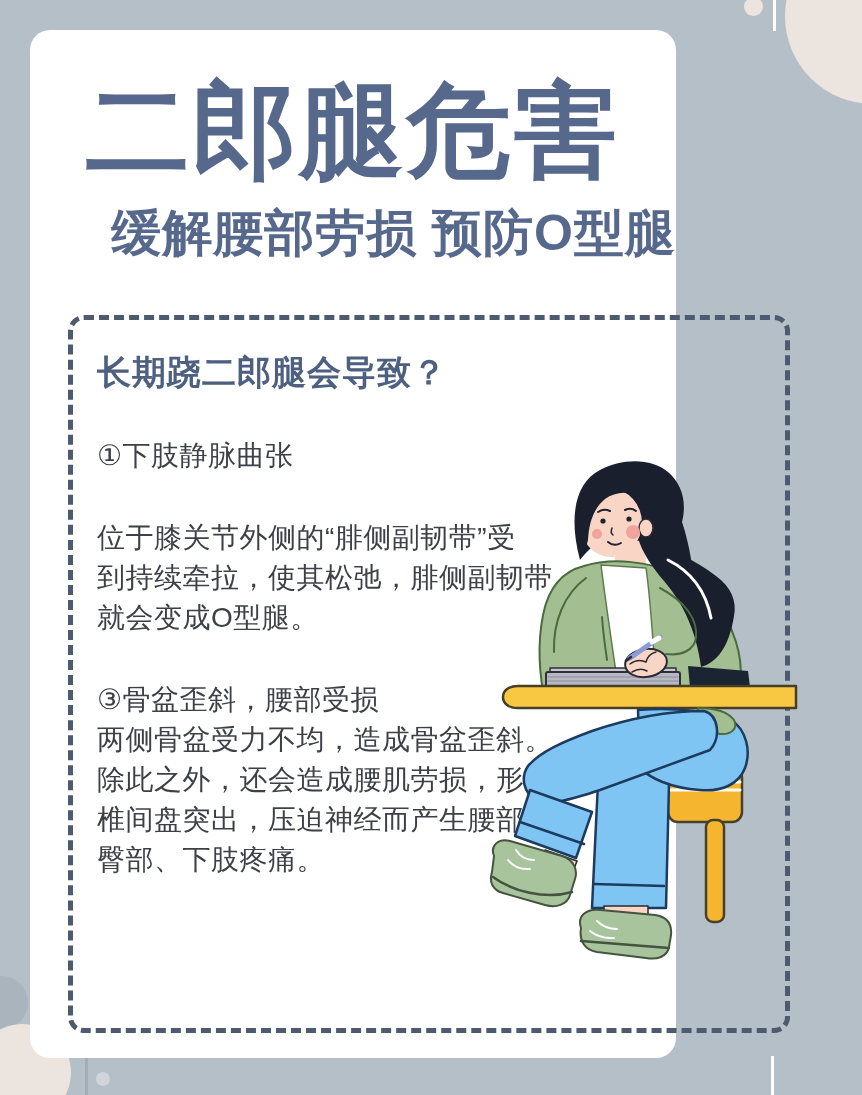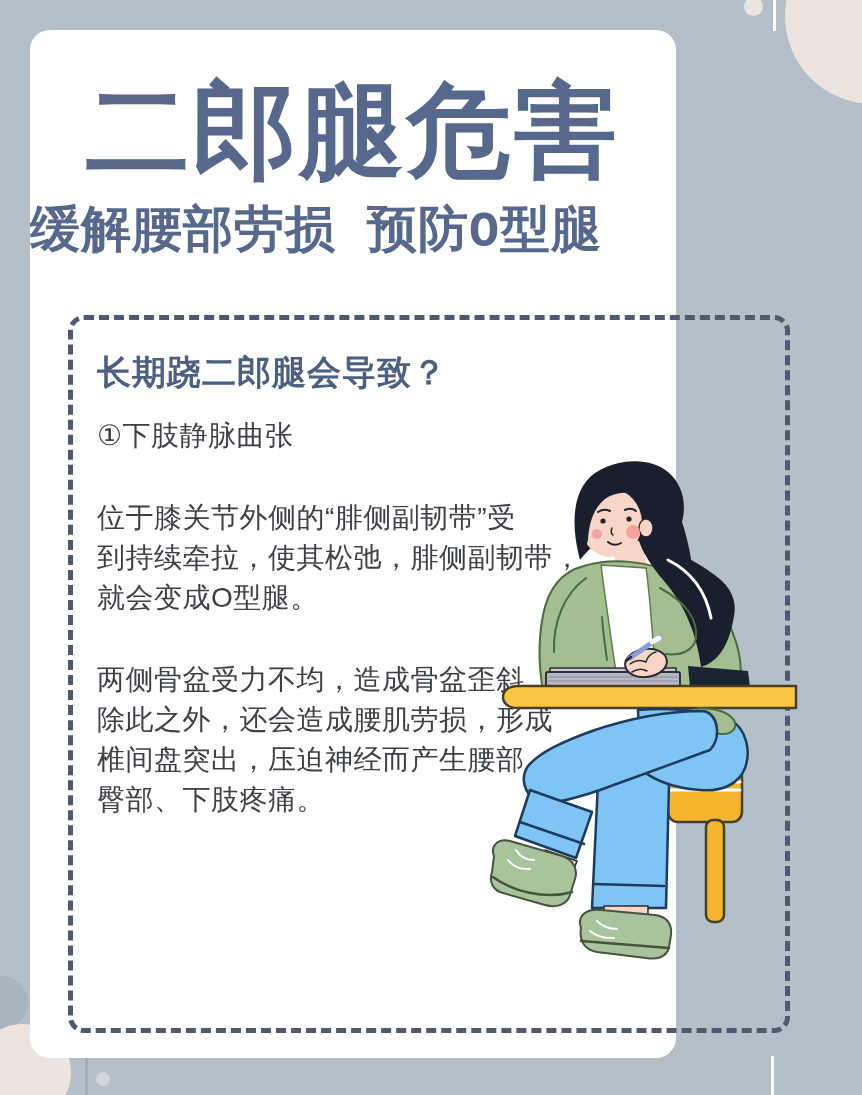--- a/index.html
+++ b/index.html
@@ -21,27 +21,27 @@
   .line-white-tr{left:773px;top:0;width:3px;height:31px;background:#fff;}
   .big-bl{left:-26px;top:1024px;width:97px;height:97px;}
   .small-bl{left:96px;top:1072px;width:14px;height:14px;background:var(--decor-light,#cfd5da);}
   .faint-bl{left:-25px;top:976px;width:53px;height:53px;background:var(--decor-faint,#a9b4bd);}
   .line-gray-bl{left:85px;top:1056px;width:3px;height:39px;background:#a2adb6;}
   .line-white-br{left:771px;top:1056px;width:3px;height:39px;background:#fff;}
 
   .card{position:absolute;left:30px;top:30px;width:646px;height:1028px;background:var(--card,#fff);border-radius:20px;}
   .title{position:absolute;left:0;top:42px;width:100%;text-align:center;
          font-size:104px;line-height:1.15;font-weight:900;letter-spacing:3px;color:var(--title-text,#57688d);}
-  .subtitle{position:absolute;left:0;top:172px;width:100%;text-align:left;
-         font-size:50px;line-height:1.25;font-weight:700;letter-spacing:1px;color:var(--title-text,#57688d);font-family:Liberation Mono, monospace;}
+  .subtitle{position:absolute;left:0;top:172px;width:100%;text-align:right;
+         font-size:50px;line-height:1.25;font-weight:700;letter-spacing:1px;color:var(--title-text,#57688d);}
   .dashed-box{position:absolute;left:38px;top:285px;width:722px;height:718px;
          border:5px dashed var(--dashed-border,#4d5a70);border-radius:16px;}
   .box-heading{position:absolute;left:24px;top:30px;font-size:34px;font-weight:700;
          letter-spacing:1px;color:var(--heading-text,#4d6080);font-family:Liberation Serif, serif;}
-  .sections{position:absolute;left:24px;top:96px;width:486px;color:var(--body-text,#3d4147);}
+  .sections{position:absolute;left:24px;top:116px;width:486px;color:var(--body-text,#3d4147);}
   .section{margin-bottom:42px;font-size:28px;line-height:40px;letter-spacing:0.5px;}
   .section-title{font-weight:400;}
   .section-body{white-space:pre-line;}
   .illustration{position:absolute;left:450px;top:425px;width:330px;height:505px;}
 </style>
 </head>
 <body>
 
 <div class="stage">
 
@@ -63,20 +63,21 @@
       <div class="sections">
         <div class="section">
           <div class="section-title">①下肢静脉曲张</div>
         </div>
         <div class="section">
           <div class="section-body">位于膝关节外侧的“腓侧副韧带”受
 到持续牵拉，使其松弛，腓侧副韧带，
 就会变成O型腿。</div>
         </div>
         <div class="section">
+          <div class="section-title">③骨盆歪斜，腰部受损</div>
           <div class="section-body">两侧骨盆受力不均，造成骨盆歪斜。
 除此之外，还会造成腰肌劳损，形成
 椎间盘突出，压迫神经而产生腰部、
 臀部、下肢疼痛。</div>
         </div>
       </div>
     </div>
 
     <svg class="illustration" viewBox="480 455 330 505" xmlns="http://www.w3.org/2000/svg">
       <g stroke-linecap="round" stroke-linejoin="round">

